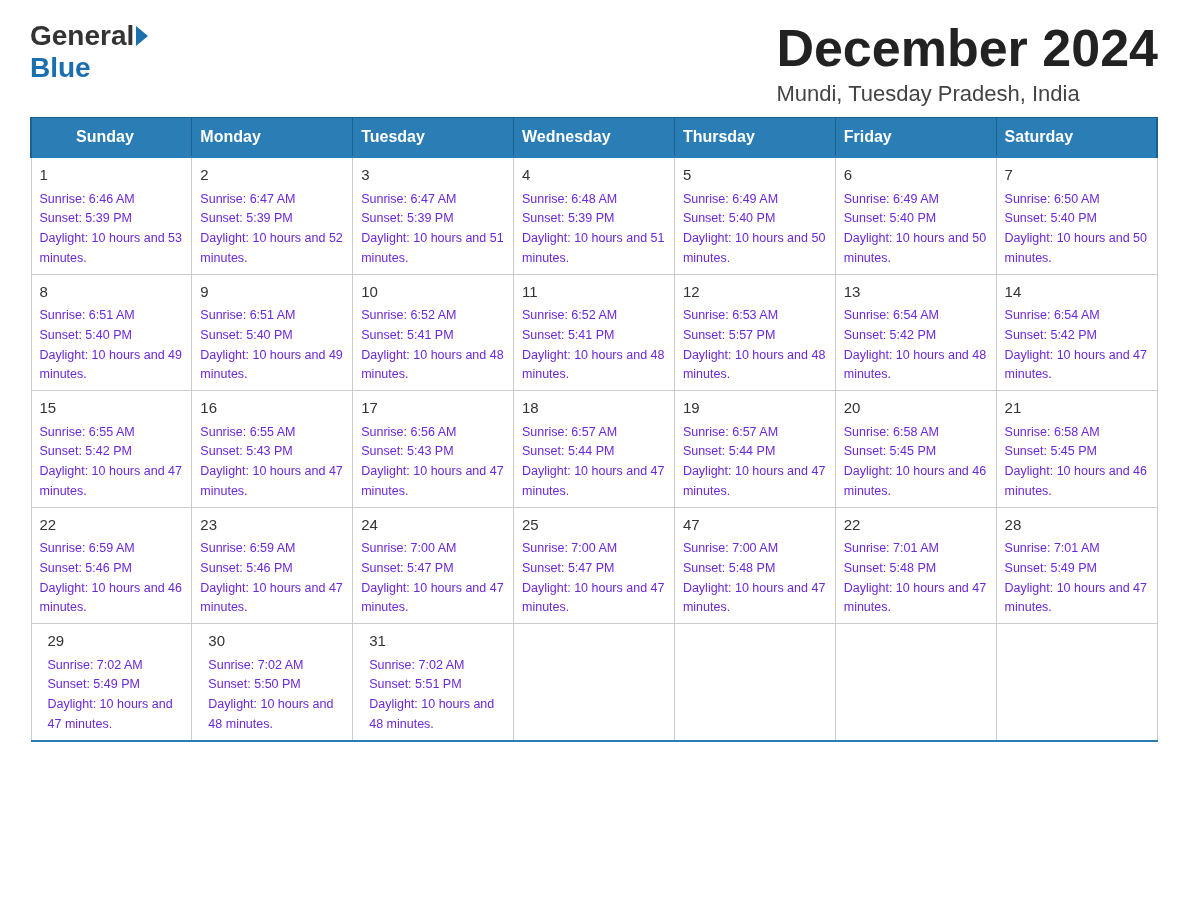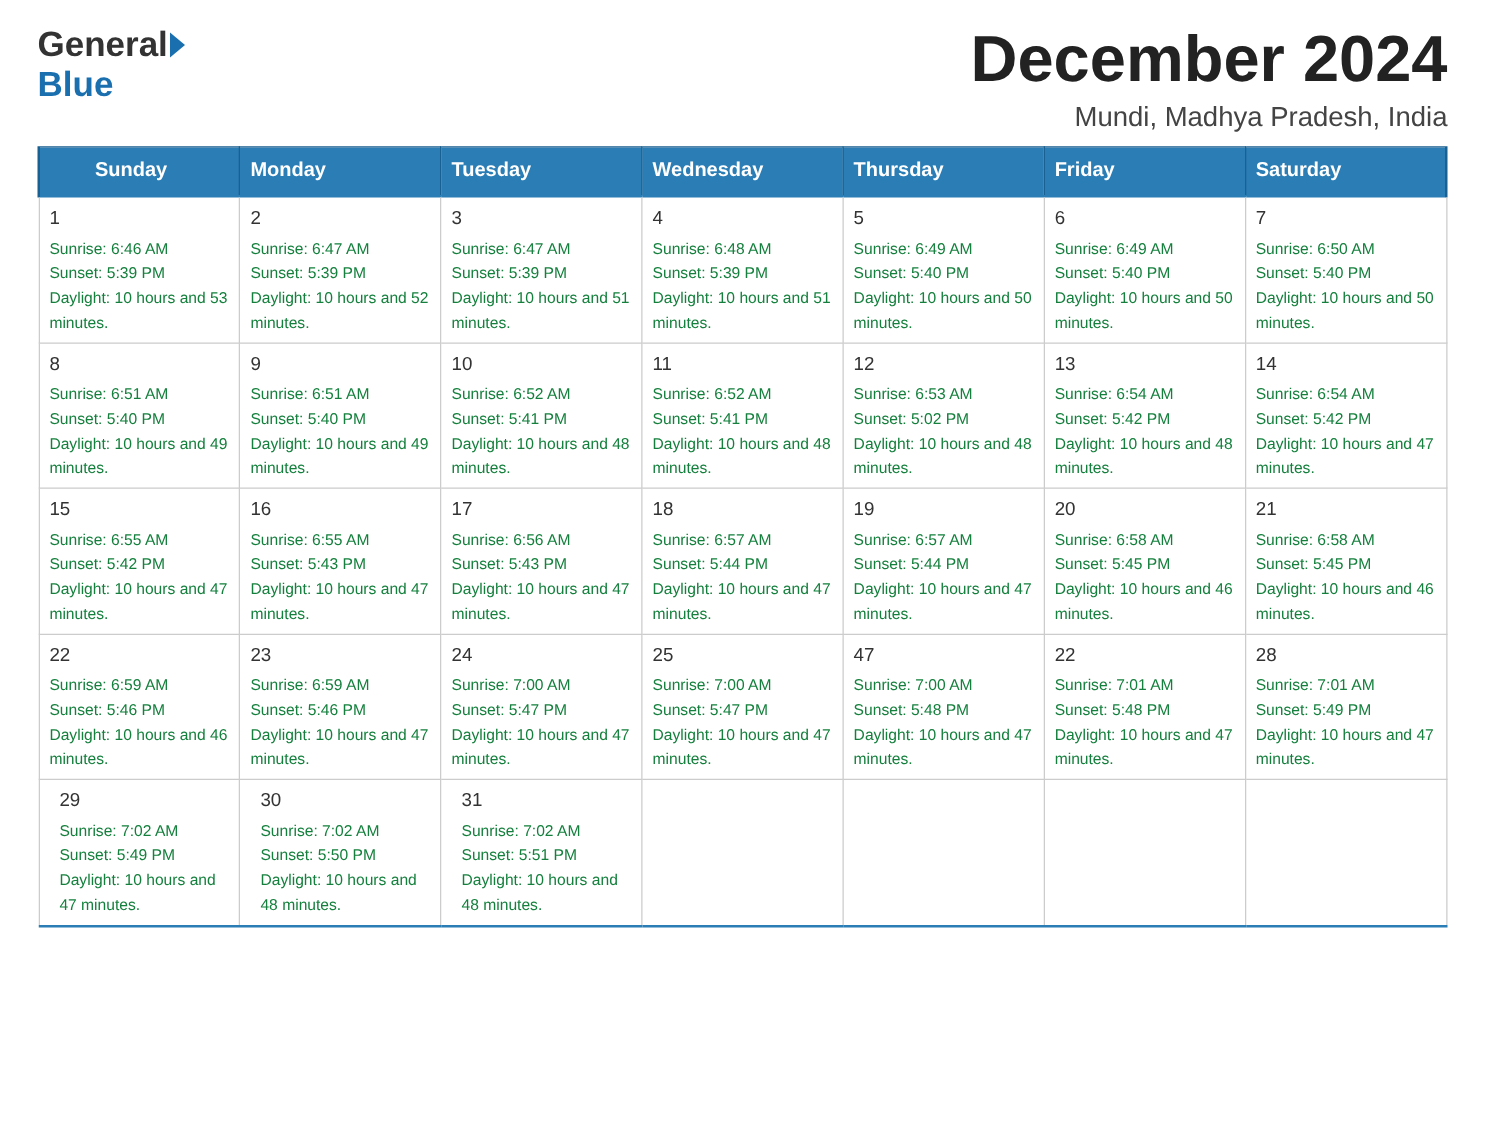--- a/index.html
+++ b/index.html
@@ -31,21 +31,21 @@
     .logo-arrow {
       width: 0;
       height: 0;
       border-left: 12px solid #1a6faf;
       border-top: 10px solid transparent;
       border-bottom: 10px solid transparent;
       display: inline-block;
       margin: 0 2px;
     }
     .logo-blue { color: #1a6faf; font-size: 28px; font-weight: bold; }
-    .title-section { text-align: right; }
+    .title-section { text-align: left; }
     .month-title {
       font-size: 52px;
       font-weight: bold;
       color: #222;
       line-height: 1.1;
     }
     .location {
       font-size: 22px;
       color: #444;
       margin-top: 4px;
@@ -75,21 +75,21 @@
       line-height: 1.5;
     }
     .calendar td .day-num {
       font-size: 15px;
       font-weight: normal;
       display: block;
       margin-bottom: 2px;
     }
     .calendar td .day-info {
       font-size: 12.5px;
-      color: #15803d;
+      color: #6d28d9;
       white-space: pre-line;
     }
     .calendar tr:last-child td {
       border-bottom: 2px solid #2a7db5;
       padding-left: 16px;
     }
     .calendar thead tr th:first-child {
       border-left: 2px solid #1a6090;
       padding-left: 44px;
     }
@@ -106,21 +106,21 @@
 <div class="header">
   <div class="logo">
     <div class="logo-text">
       <span class="logo-general">General</span>
       <span class="logo-arrow"></span>
     </div>
     <div class="logo-blue">Blue</div>
   </div>
   <div class="title-section">
     <div class="month-title">December 2024</div>
-    <div class="location">Mundi, Madhya Pradesh, India</div>
+    <div class="location">Mundi, Tuesday Pradesh, India</div>
   </div>
 </div>
 
 <table class="calendar">
   <thead>
     <tr>
     <th>Sunday</th>
         <th>Monday</th>
         <th>Tuesday</th>
         <th>Wednesday</th>
@@ -160,21 +160,21 @@
         <td><span class="day-num">9</span><span class="day-info">Sunrise: 6:51 AM
 Sunset: 5:40 PM
 Daylight: 10 hours and 49 minutes.</span></td>
         <td><span class="day-num">10</span><span class="day-info">Sunrise: 6:52 AM
 Sunset: 5:41 PM
 Daylight: 10 hours and 48 minutes.</span></td>
         <td><span class="day-num">11</span><span class="day-info">Sunrise: 6:52 AM
 Sunset: 5:41 PM
 Daylight: 10 hours and 48 minutes.</span></td>
         <td><span class="day-num">12</span><span class="day-info">Sunrise: 6:53 AM
-Sunset: 5:02 PM
+Sunset: 5:57 PM
 Daylight: 10 hours and 48 minutes.</span></td>
         <td><span class="day-num">13</span><span class="day-info">Sunrise: 6:54 AM
 Sunset: 5:42 PM
 Daylight: 10 hours and 48 minutes.</span></td>
         <td><span class="day-num">14</span><span class="day-info">Sunrise: 6:54 AM
 Sunset: 5:42 PM
 Daylight: 10 hours and 47 minutes.</span></td>
       </tr>
       <tr>
         <td><span class="day-num">15</span><span class="day-info">Sunrise: 6:55 AM

